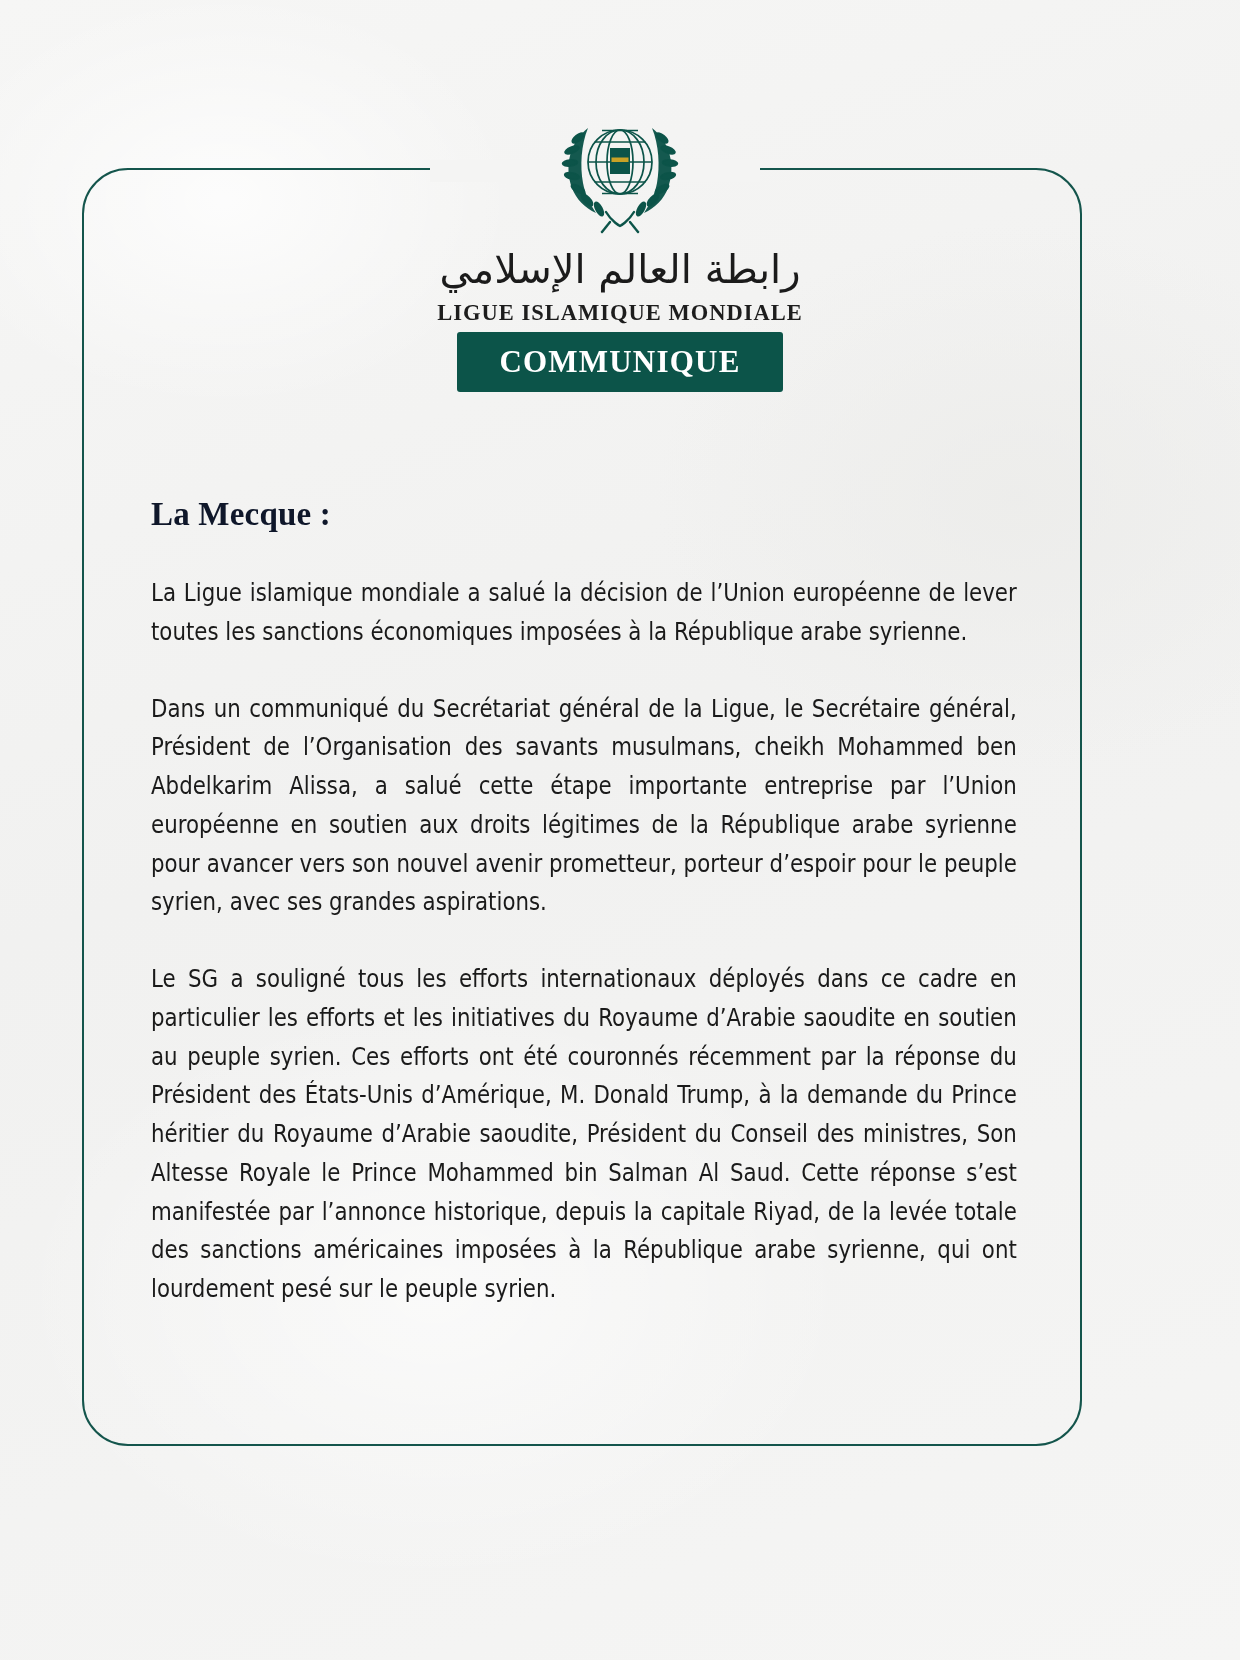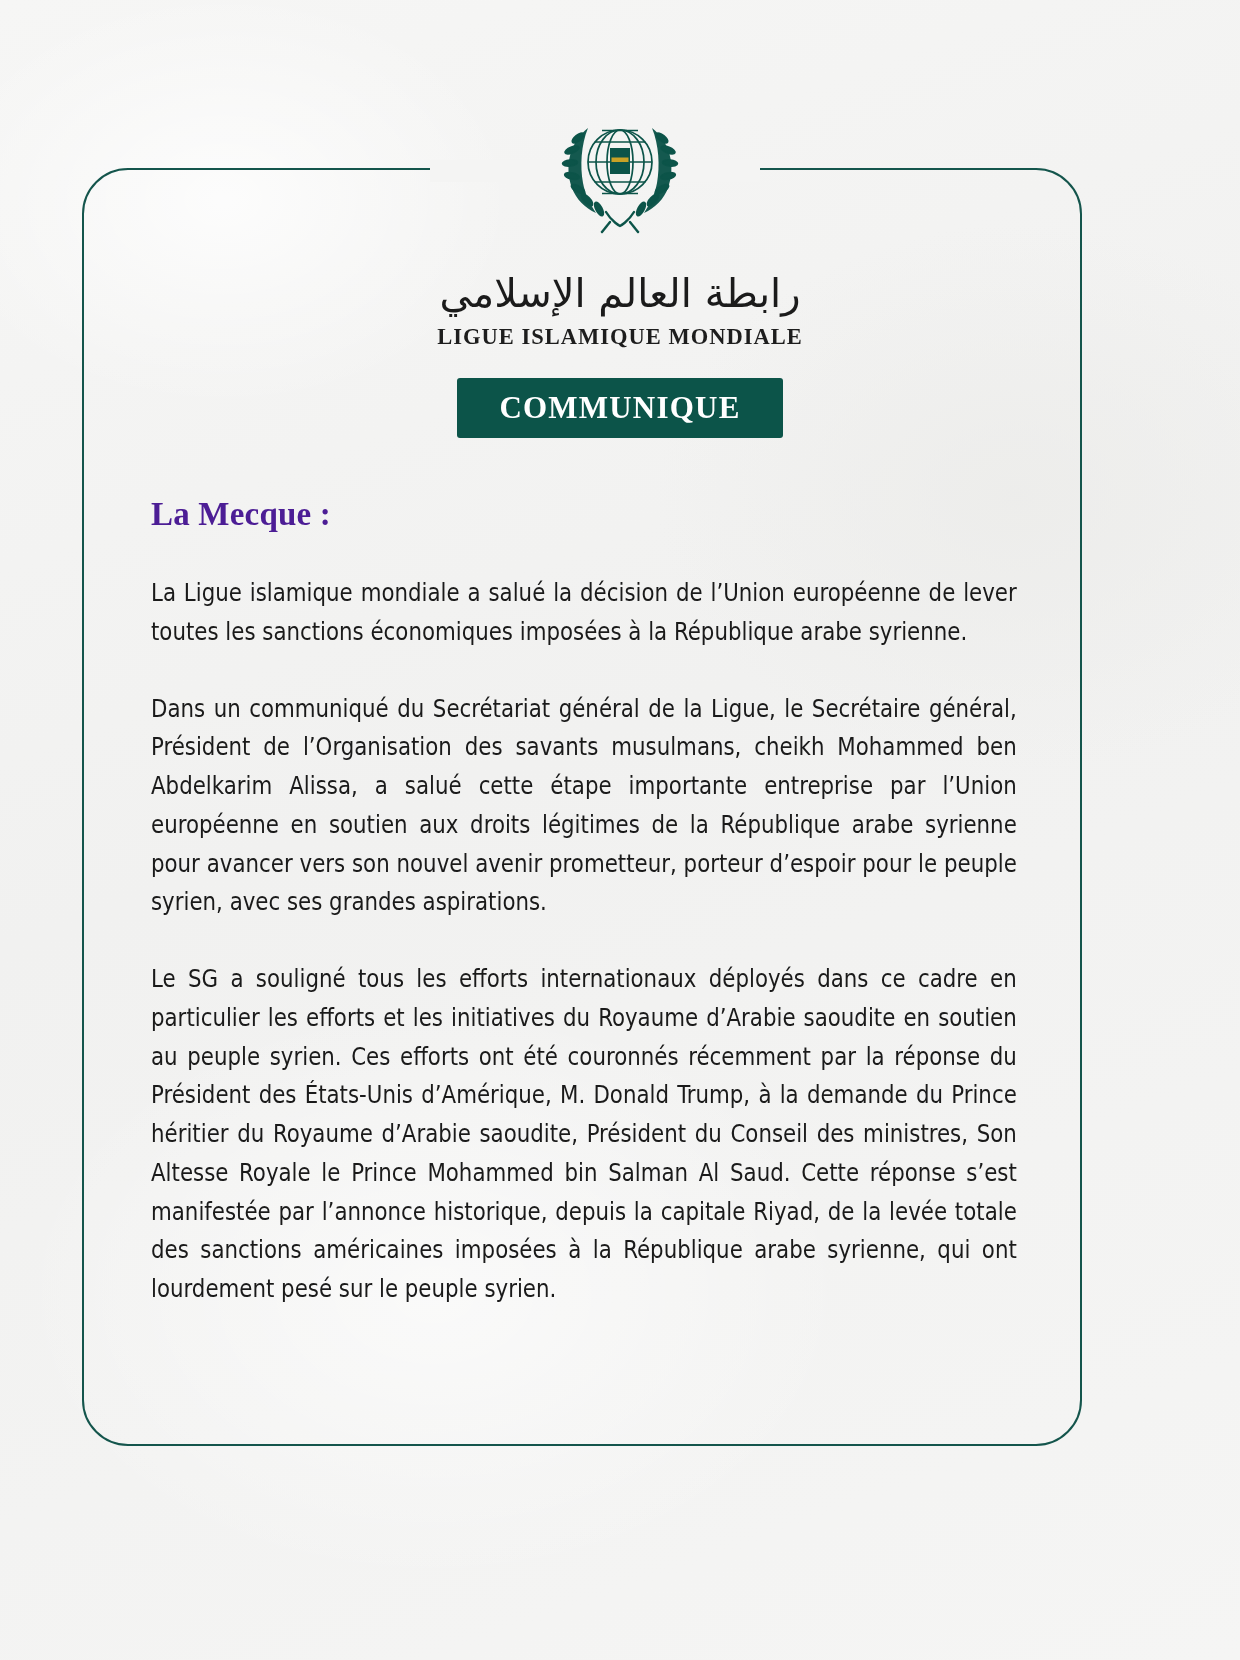--- a/index.html
+++ b/index.html
@@ -66,42 +66,42 @@
     align-items: center;
   }
 
   .emblem {
     width: 140px;
     height: 140px;
     display: block;
   }
 
   .arabic-title {
-    margin-top: 24px;
+    margin-top: 0;
     font-family: "DejaVu Sans", sans-serif;
     font-size: 40px;
     line-height: 1.25;
     color: #1b1b1b;
     direction: rtl;
     text-align: center;
     letter-spacing: 0;
   }
 
   .latin-title {
     margin-top: 6px;
     font-family: "Liberation Serif", serif;
     font-weight: bold;
     font-size: 22.5px;
     letter-spacing: 1.0px;
     color: #1d1d1d;
     text-align: right;
   }
 
   .badge {
-    margin-top: 28px;
+    margin-top: 6px;
     background: #0c5449;
     color: #ffffff;
     font-family: "Liberation Serif", serif;
     font-weight: bold;
     font-size: 31px;
     letter-spacing: 1.2px;
     padding: 14px 42px 15px 42px;
     border-radius: 3px;
     text-align: center;
     line-height: 1;
@@ -112,21 +112,21 @@
     position: absolute;
     left: 151px;
     top: 496px;
     width: 866px;
   }
 
   .dateline {
     font-family: "Liberation Serif", serif;
     font-weight: bold;
     font-size: 33px;
-    color: #4c1d95;
+    color: #0f172a;
     margin: 0 0 40px 0;
     letter-spacing: 0.2px;
   }
 
   .para {
     font-family: "DejaVu Sans", sans-serif;
     font-size: 25.5px;
     line-height: 1.52;
     color: #1a1a1a;
     text-align: justify;

